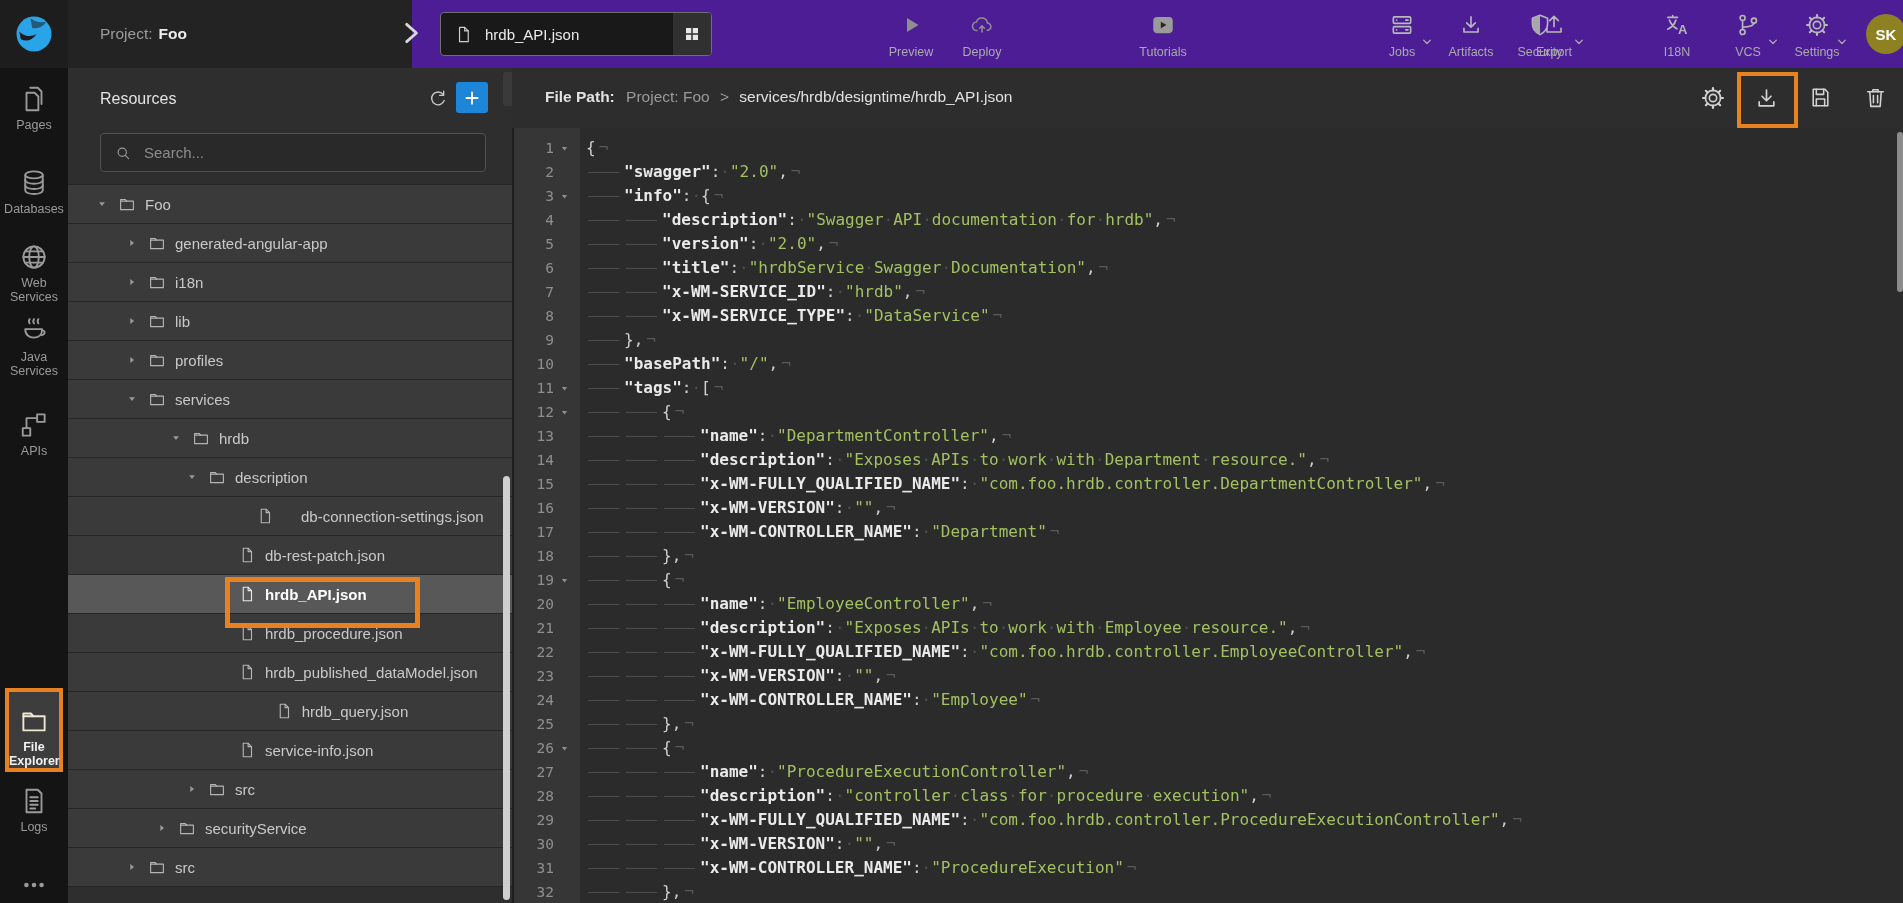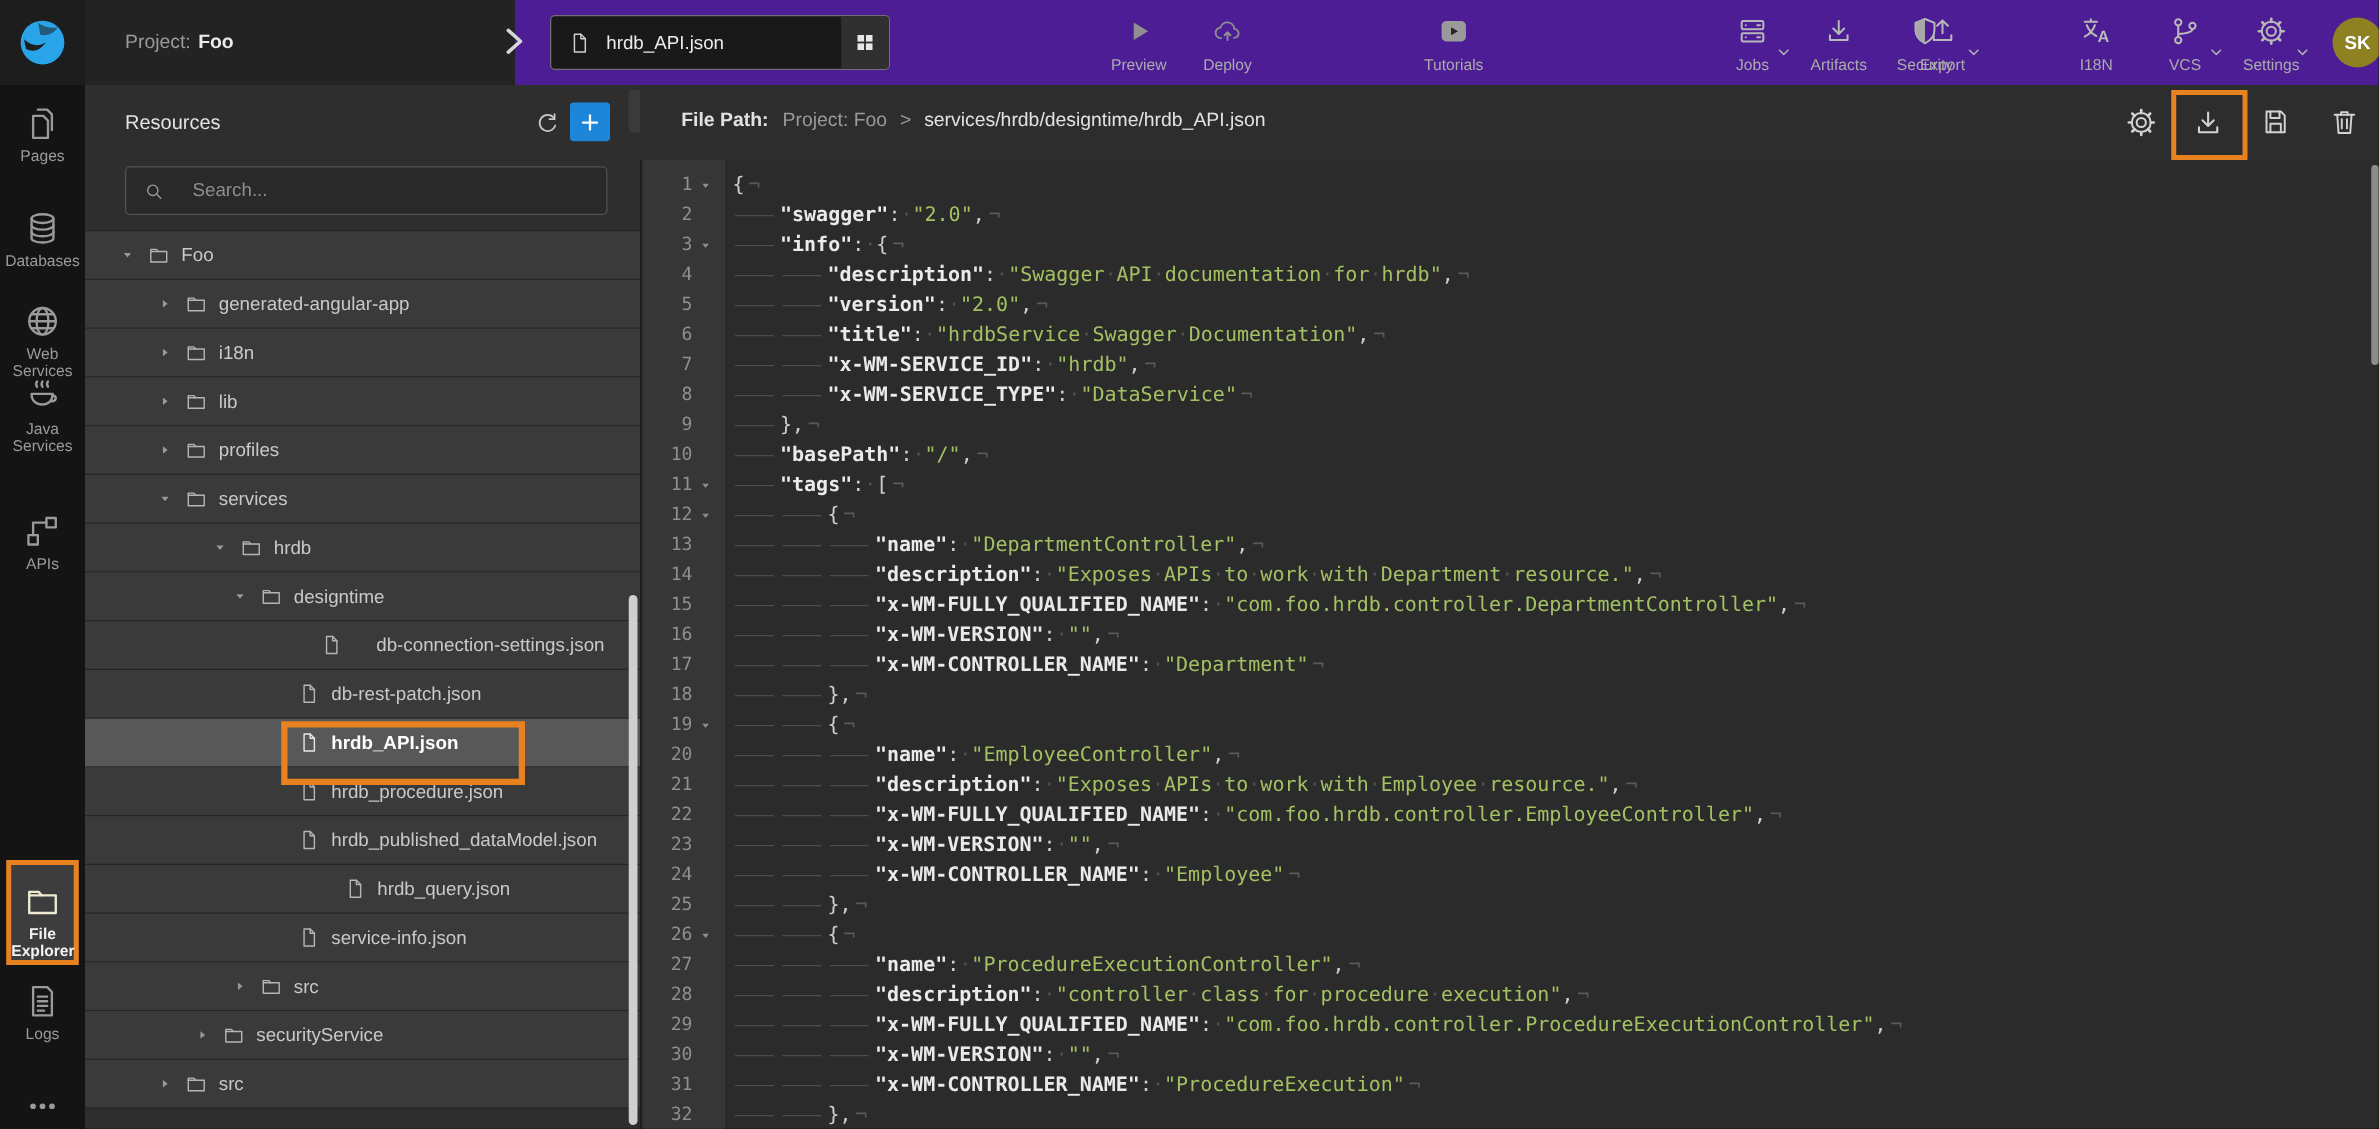--- a/index.html
+++ b/index.html
@@ -31,21 +31,21 @@
   .side-item .slabel{font-size:12.5px;line-height:14px;color:#9a9a9a}
   .side-item.active{left:5px;width:58px;height:84px;border:4px solid #e8811f;background:#3d3d3d;color:#efe9d2;padding-top:14px}
   .side-item.active .slabel{color:#f2f2f2;font-weight:bold}
 
   
   .resources{position:absolute;left:68px;top:68px;width:444px;height:835px;background:#2e2e2e;overflow:hidden}
   .res-title{position:absolute;left:32px;top:22px;font-size:16px;color:#e3e3e3}
   .res-refresh{position:absolute;left:359px;top:20px;color:#c9c9c9;cursor:pointer}
   .res-add{position:absolute;left:388px;top:14px;width:32px;height:31px;background:#1d86d9;border-radius:3px;color:#fff;display:flex;align-items:center;justify-content:center;cursor:pointer}
   .search-box{position:absolute;left:32px;top:65px;width:386px;height:39px;background:#292929;border:1px solid #515151;border-radius:4px;display:flex;align-items:center;padding-left:13px}
-  .search-box input{background:transparent;border:none;outline:none;color:#c9c9c9;font-size:15px;margin-left:22px;width:320px;font-family:"Liberation Sans",sans-serif}
+  .search-box input{background:transparent;border:none;outline:none;color:#c9c9c9;font-size:15px;margin-left:12px;width:320px;font-family:"Liberation Sans",sans-serif}
   .search-box input::placeholder{color:#8d8d8d}
   .search-box .mag{color:#9a9a9a}
   .tree{position:absolute;left:0;top:116px;width:444px;height:719px;border-top:1px solid #262626}
   .tree-row{height:39px;background:#3a3a3a;border-bottom:1px solid #262626;display:flex;align-items:center;white-space:nowrap;overflow:hidden;color:#c9c9c9;font-size:15px;cursor:pointer}
   .tree-row.selected{background:#585858;color:#ffffff;font-weight:bold}
   .tree-row .caret{width:14px;display:flex;justify-content:center;color:#999;flex:0 0 14px}
   .tree-row .nico{margin-left:9px;margin-right:9px;color:#b5b5b5;flex:0 0 18px}
   .panel-scroll{position:absolute;left:435px;top:408px;width:7px;height:424px;background:#cfcfcf;border-radius:4px}
 
   
@@ -376,21 +376,21 @@
         <div class="slabel">Databases</div>
       </div>
       <div class="side-item" style="top: 174px;">
         <div class="sico">
           <svg class="ic" width="30" height="30" viewBox="0 0 24 24" style="color: rgb(154, 154, 154);">
             <use href="#i-globe"></use>
           </svg>
         </div>
         <div class="slabel">Web<br>Services</div>
       </div>
-      <div class="side-item" style="top: 234px; text-align: center;">
+      <div class="side-item" style="top: 248px; text-align: center;">
         <div class="sico">
           <svg class="ic" width="30" height="30" viewBox="0 0 24 24" style="color: rgb(154, 154, 154);">
             <use href="#i-coffee"></use>
           </svg>
         </div>
         <div class="slabel">Java<br>Services</div>
       </div>
       <div class="side-item" style="top: 342px;">
         <div class="sico">
           <svg class="ic" width="30" height="30" viewBox="0 0 24 24" style="color: rgb(154, 154, 154);">
@@ -540,21 +540,21 @@
           <span class="caret">
             <svg class="ic" width="10" height="10" viewBox="0 0 24 24" style="color: rgb(153, 153, 153);">
               <use href="#i-caret-down"></use>
             </svg>
           </span>
           <span class="nico">
             <svg class="ic" width="18" height="18" viewBox="0 0 24 24" style="color: rgb(181, 181, 181);">
               <use href="#i-folder"></use>
             </svg>
           </span>
-          <span class="tlab">designtime</span>
+          <span class="tlab">description</span>
         </div>
         <div class="tree-row" style="padding-left: 147px; gap: 18px;">
           <span class="caret"></span>
           <span class="nico">
             <svg class="ic" width="18" height="18" viewBox="0 0 24 24" style="color: rgb(181, 181, 181);">
               <use href="#i-doc"></use>
             </svg>
           </span>
           <span class="tlab">db-connection-settings.json</span>
         </div>

